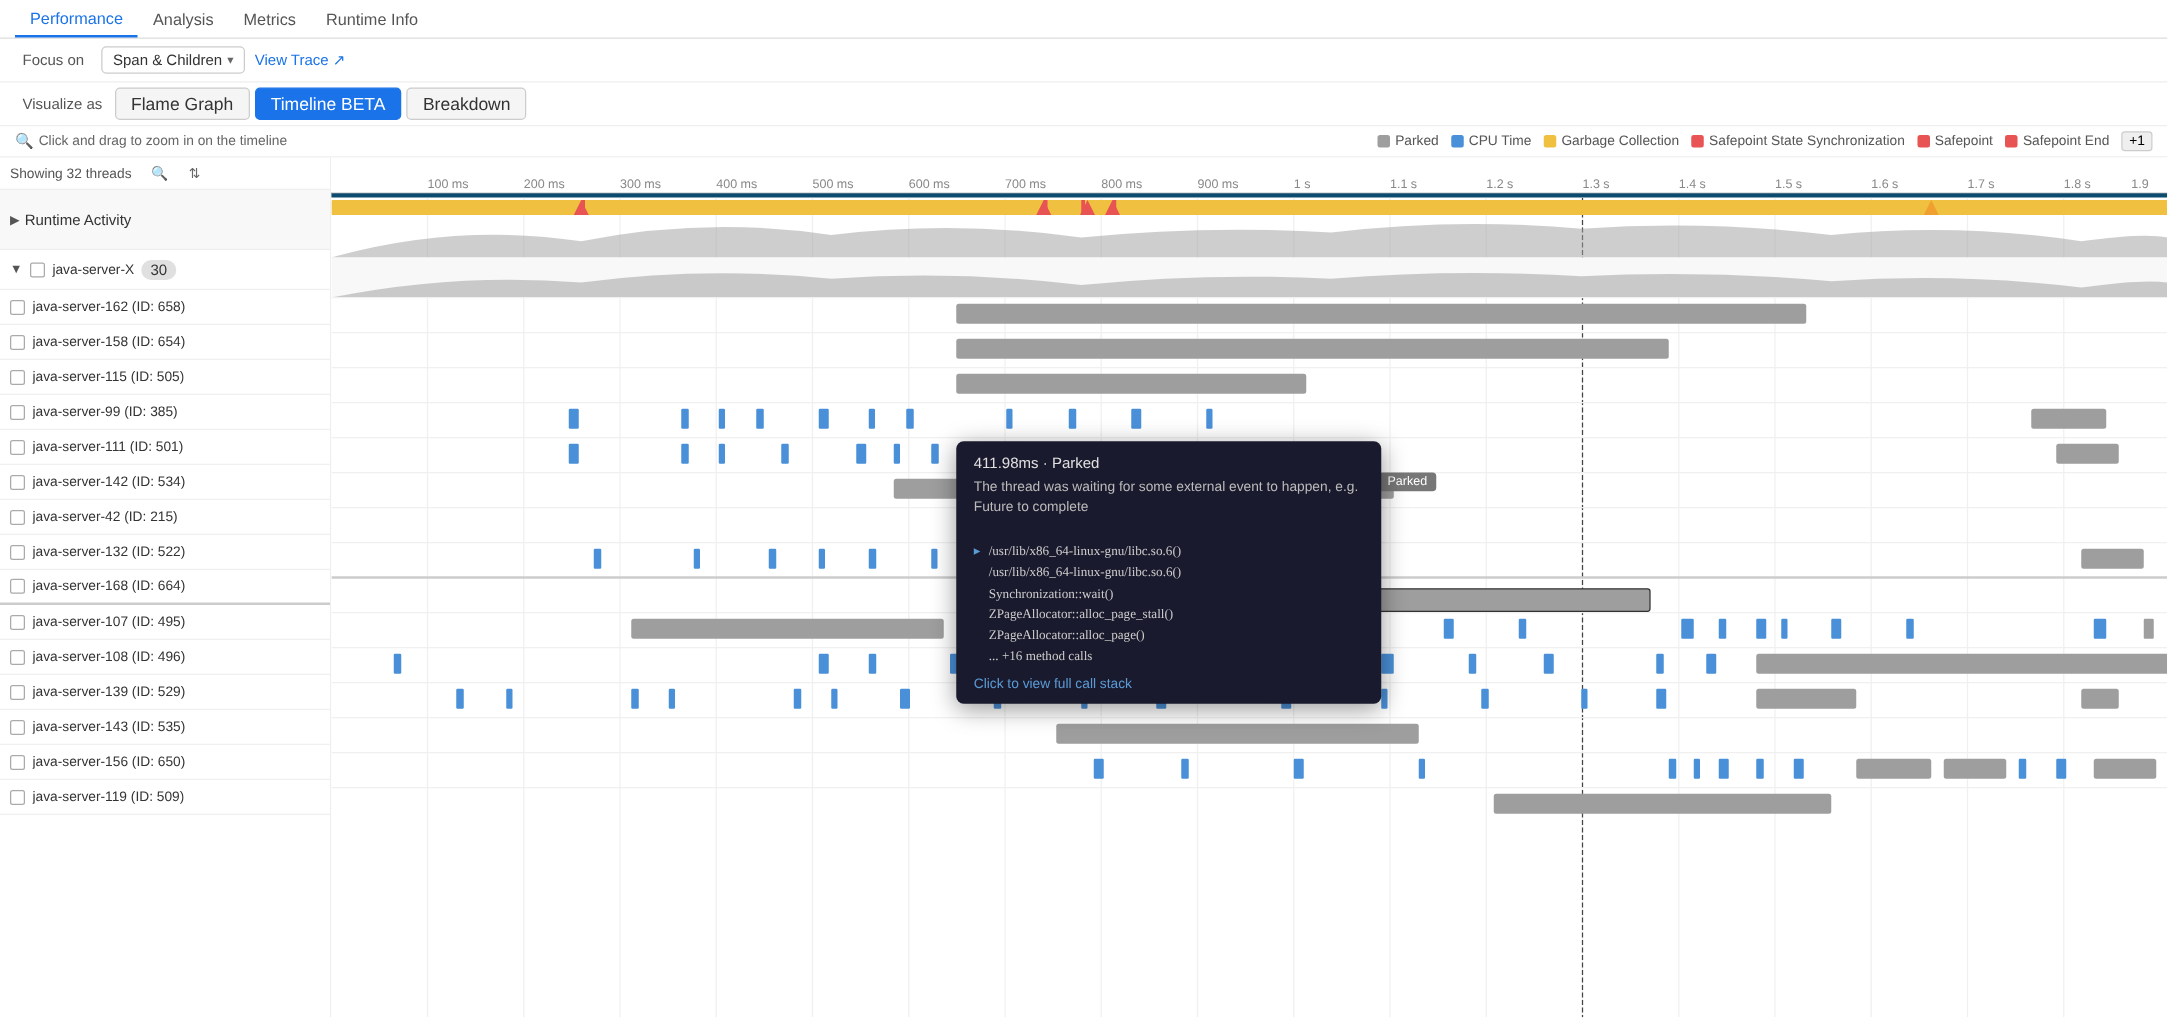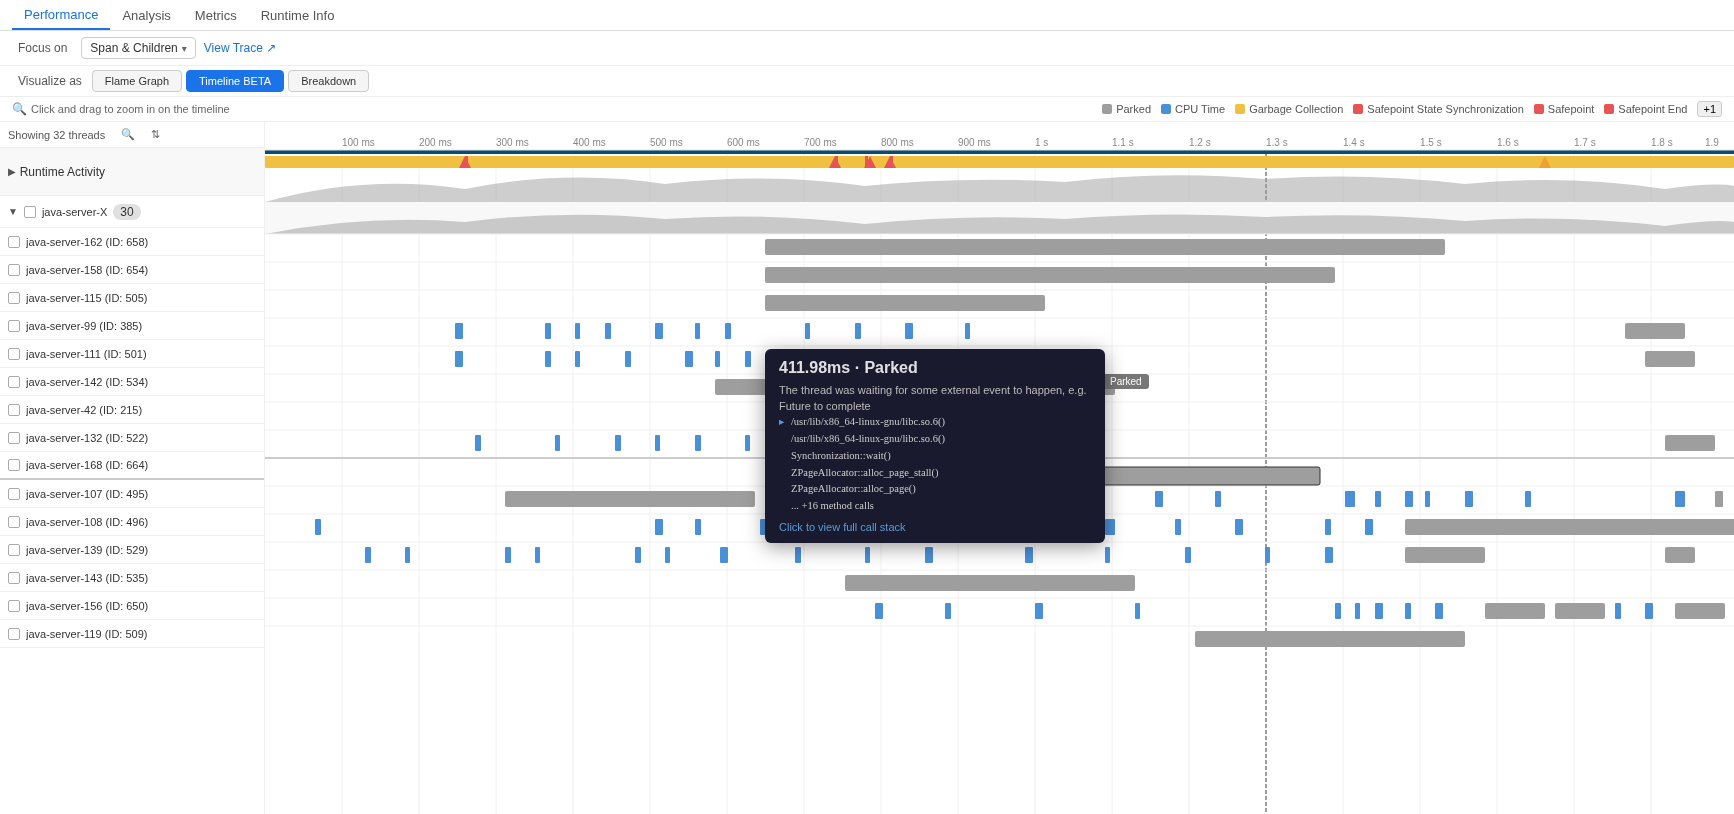--- a/index.html
+++ b/index.html
@@ -13,21 +13,21 @@
     
     .toolbar1 { display: flex; align-items: center; padding: 6px 12px; gap: 8px; border-bottom: 1px solid #eee; }
     .label-btn { font-size: 12px; color: #555; padding: 3px 6px; }
     .dropdown-btn { display: flex; align-items: center; gap: 4px; border: 1px solid #ccc; border-radius: 4px; padding: 3px 8px; cursor: pointer; font-size: 12px; background: #fff; }
     .dropdown-btn .arrow { font-size: 10px; color: #666; }
     .link-btn { color: #1a73e8; font-size: 12px; cursor: pointer; display: flex; align-items: center; gap: 3px; text-decoration: none; }
     
     
     .toolbar2 { display: flex; align-items: center; padding: 4px 12px; gap: 4px; border-bottom: 1px solid #eee; }
     .viz-label { font-size: 12px; color: #555; padding: 3px 6px; }
-    .tab-btn { padding: 4px 12px; border: 1px solid #ccc; border-radius: 4px; cursor: pointer; font-size: 11px; background: #f5f5f5; color: #333; }
+    .tab-btn { padding: 4px 12px; border: 1px solid #ccc; border-radius: 4px; cursor: pointer; font-size: 14px; background: #f5f5f5; color: #333; }
     .tab-btn.active { background: #1a73e8; color: #fff; border-color: #1a73e8; }
     
     
     .legend-bar { display: flex; align-items: center; padding: 4px 12px; gap: 12px; border-bottom: 1px solid #eee; font-size: 11px; color: #555; }
     .hint-text { flex: 1; display: flex; align-items: center; gap: 4px; color: #666; font-size: 11px; }
     .legend-items { display: flex; align-items: center; gap: 10px; }
     .legend-item { display: flex; align-items: center; gap: 4px; }
     .legend-dot { width: 10px; height: 10px; border-radius: 2px; }
     .plus-btn { border: 1px solid #ccc; border-radius: 3px; padding: 1px 5px; cursor: pointer; font-size: 11px; }
     
@@ -46,22 +46,22 @@
     .thread-row.group-header { font-weight: 500; }
     .checkbox { width: 12px; height: 12px; border: 1px solid #aaa; border-radius: 2px; cursor: pointer; flex-shrink: 0; }
     .expand-btn { cursor: pointer; font-size: 10px; color: #555; }
     .thread-name { font-size: 11px; white-space: nowrap; overflow: hidden; text-overflow: ellipsis; }
     
     
     .runtime-row { height: 48px; background: #f8f8f8; display: flex; align-items: center; padding: 0 8px; border-bottom: 1px solid #eee; font-size: 12px; font-weight: 500; gap: 4px; }
     
     
     .tooltip { position: absolute; background: #1a1a2e; color: #fff; border-radius: 6px; padding: 10px 14px; font-size: 11px; width: 340px; z-index: 100; top: 200px; left: 580px; box-shadow: 0 4px 20px rgba(0,0,0,0.4); }
-    .tooltip-header { font-size: 16px; font-weight: 700; margin-bottom: 6px; color: #e0e0e0; }
-    .tooltip-desc { font-size: 11px; color: #bbb; margin-bottom: 0; line-height: 1.4; }
+    .tooltip-header { font-size: 12px; font-weight: 400; margin-bottom: 6px; color: #e0e0e0; }
+    .tooltip-desc { font-size: 11px; color: #bbb; margin-bottom: 20px; line-height: 1.4; }
     .tooltip-stack { font-family: Liberation Serif, serif; font-size: 10.5px; color: #ccc; line-height: 1.6; }
     .tooltip-stack .arrow-indicator { color: #5b9bd5; margin-right: 4px; }
     .tooltip-link { color: #5b9bd5; cursor: pointer; font-size: 11px; margin-top: 6px; }
     
     .showing-text { font-size: 11px; color: #555; padding: 6px 8px; border-bottom: 1px solid #eee; display: flex; align-items: center; gap: 16px; }
     
     .full-layout { display: flex; flex-direction: column; height: 814px; width: 1734px; overflow: hidden; }
   </style>
 </head>
 <body>

